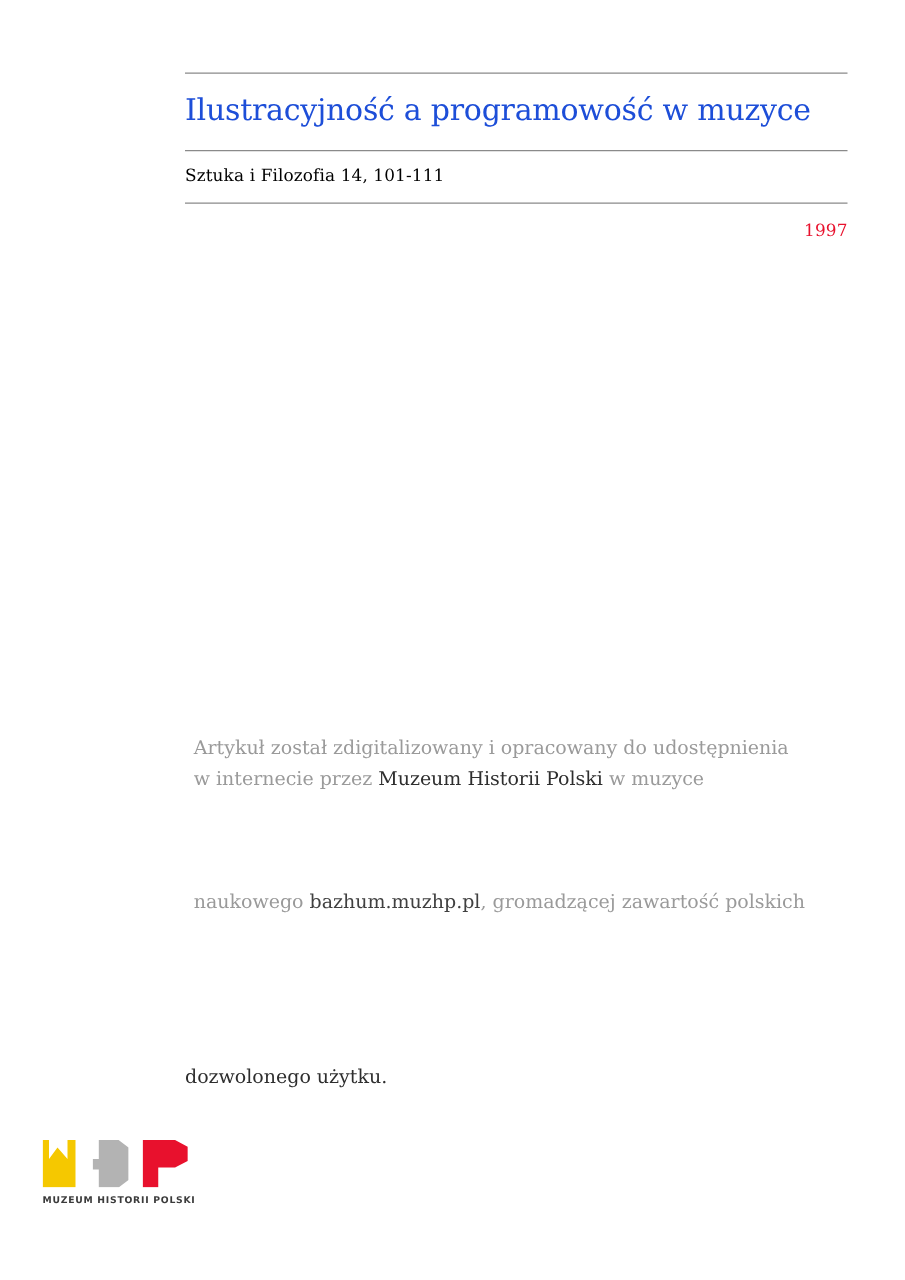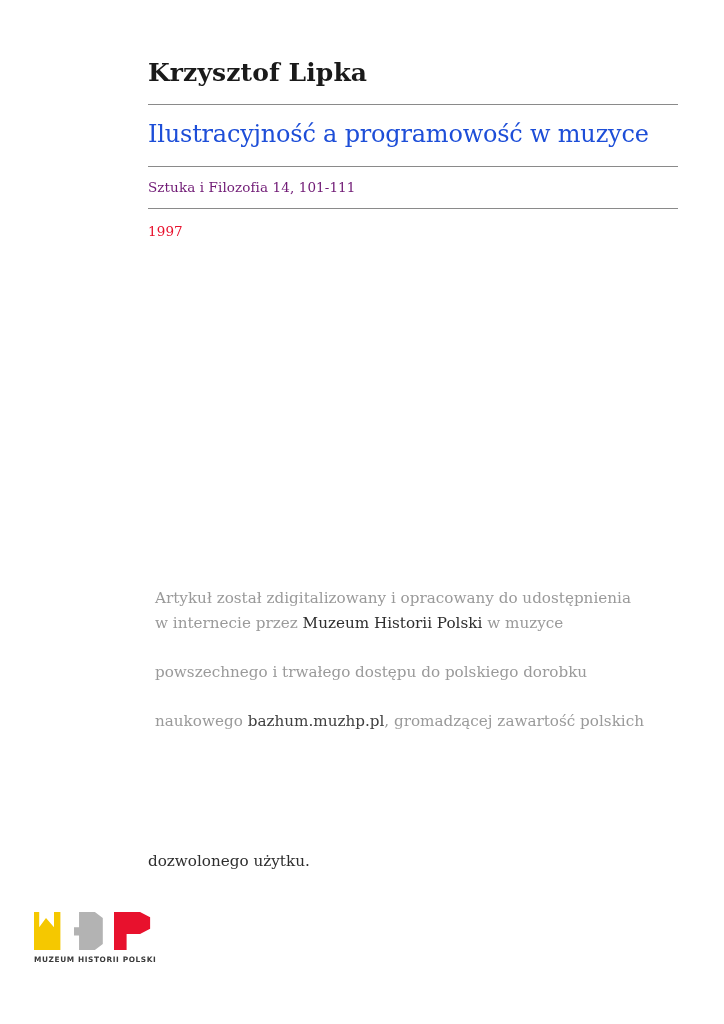--- a/index.html
+++ b/index.html
@@ -53,31 +53,32 @@
     line-height: 1.28;
     color: #1d4ed8;
     margin: 14px 0 16px 0;
     font-weight: normal;
     letter-spacing: -0.2px;
   }
 
   .journal {
     font-family: "DejaVu Serif", "Liberation Serif", serif;
     font-size: 13.5px;
-    color: #701a75;
+    color: #000000;
     margin: 12px 0 13px 0;
     letter-spacing: 0.1px;
   }
 
   .year {
     font-family: "DejaVu Serif", "Liberation Serif", serif;
     font-size: 13.5px;
     color: #e8112d;
     margin: 14px 0 0 0;
     letter-spacing: 0.1px;
+    text-align: right;
   }
 
   .note-block {
     position: absolute;
     left: 155px;
     top: 586px;
     width: 520px;
     font-family: "DejaVu Serif", "Liberation Serif", serif;
     font-size: 15.2px;
     line-height: 1.62;
@@ -154,34 +155,33 @@
     background: #e8112d;
     clip-path: polygon(0% 0%, 62% 0%, 86% 14%, 86% 44%, 62% 58%, 30% 58%, 30% 100%, 0% 100%);
   }
 </style>
 </head>
 <body>
 
 <div class="page">
 
   <div class="content">
-    <div class="author">Krzysztof Lipka</div>
     <hr class="rule">
     <div class="title">Ilustracyjność a programowość w muzyce</div>
     <hr class="rule">
     <div class="journal">Sztuka i Filozofia 14, 101-111</div>
     <hr class="rule">
     <div class="year">1997</div>
   </div>
 
   <div class="note-block">
     <span>Artykuł został zdigitalizowany i opracowany do udostępnienia</span><br>
     <span>w internecie przez </span><span class="strong">Muzeum Historii Polski</span><span> w muzyce</span><br>
     <br>
-    <span>powszechnego i trwałego dostępu do polskiego dorobku</span><br>
+    <br>
     <br>
     <span>naukowego </span><span class="link">bazhum.muzhp.pl</span><span>, gromadzącej zawartość polskich</span><br>
   </div>
 
   <div class="license-block">
     <br>
     <span>dozwolonego użytku.</span>
   </div>
 
   <div class="logo">

